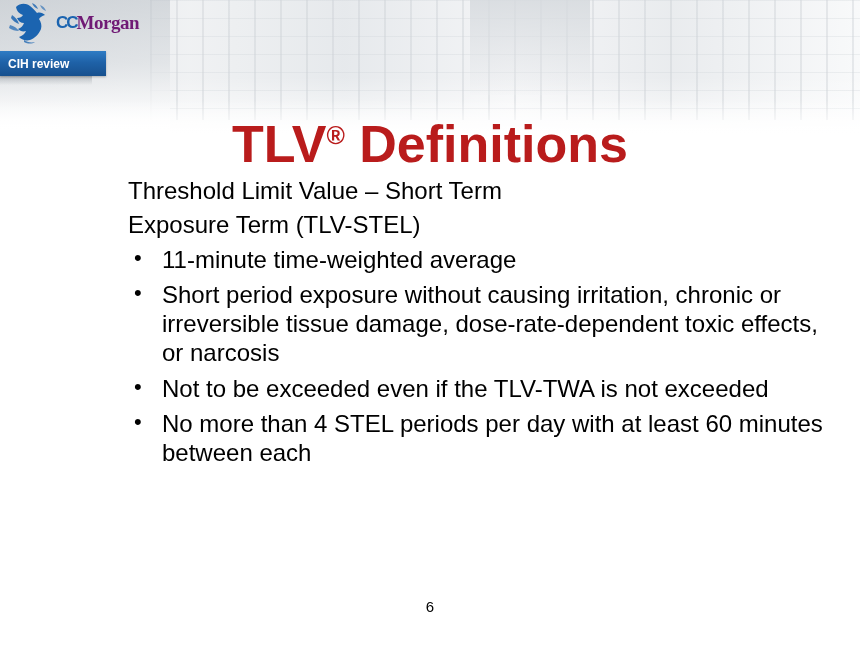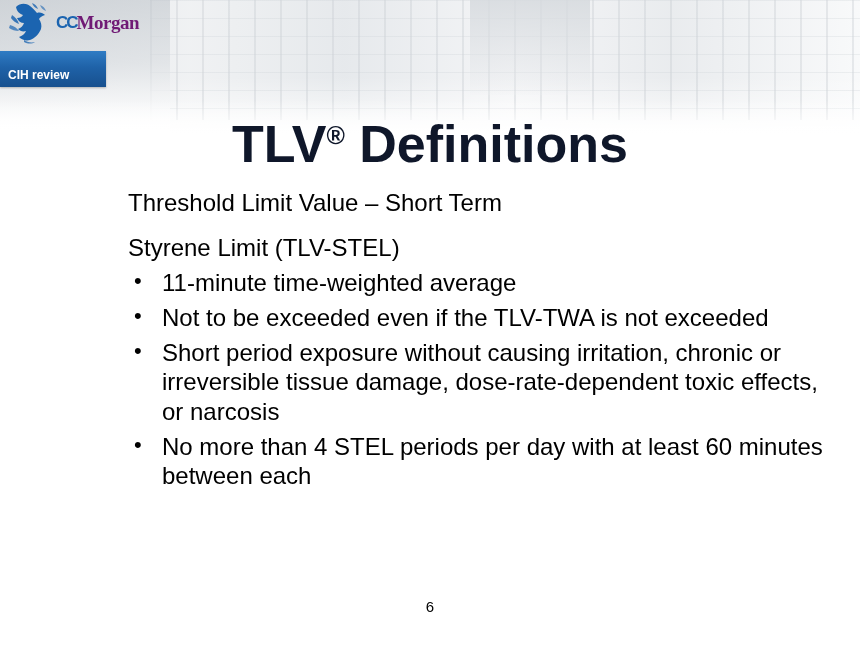--- a/index.html
+++ b/index.html
@@ -109,21 +109,21 @@
     letter-spacing: -0.5px;
   }
 
   
   .section-tab {
     position: absolute;
     left: 0;
     top: 51px;
     min-width: 88px;
     height: 24px;
-    padding: 12px 10px 0 8px;
+    padding: 1px 10px 0 8px;
     background: linear-gradient(to bottom, #2f7cc4 0%, #1f62a8 45%, #17508e 100%);
     color: #ffffff;
     font-size: 12px;
     font-weight: bold;
     display: flex;
     align-items: center;
     box-shadow: 0 1px 2px rgba(0,0,0,0.25);
   }
   .section-tab-shadow {
     position: absolute;
@@ -135,42 +135,42 @@
   }
 
   
   .slide-title {
     position: absolute;
     left: 0;
     top: 79px;
     width: 860px;
     text-align: center;
     font-size: 52px;
-    color: #0f172a;
+    color: #b91c1c;
     font-family: "Liberation Sans", sans-serif;
     letter-spacing: 0px;
   }
   .slide-title sup {
     font-size: 0.48em;
     vertical-align: super;
     line-height: 0;
   }
 
   
   .body-area {
     position: absolute;
     left: 128px;
     top: 172px;
     width: 700px;
     color: #000000;
     font-size: 24px;
     line-height: 1.22;
   }
   .lead-line {
-    margin: 16px 0 5px 0;
+    margin: 4px 0 5px 0;
     font-size: 24px;
   }
   ul.bullets {
     list-style: none;
     margin: 2px 0 0 0;
     padding: 0;
   }
   ul.bullets > li {
     position: relative;
     padding-left: 34px;
@@ -230,22 +230,22 @@
   <div class="section-tab-shadow"></div>
   <div class="section-tab">CIH review</div>
 </div>
 
 <h1 class="slide-title">
   <span>TLV</span><sup>®</sup><span> Definitions</span>
 </h1>
 
 <div class="body-area">
   <p class="lead-line">Threshold Limit Value – Short Term</p>
-  <p class="lead-line">Styrene Limit (TLV-STEL)</p>
+  <p class="lead-line">Exposure Term (TLV-STEL)</p>
   <ul class="bullets">
       <li><span>11-minute time-weighted average</span></li>
+      <li><span>Short period exposure without causing irritation, chronic or irreversible tissue damage, dose-rate-dependent toxic effects, or narcosis</span></li>
       <li><span>Not to be exceeded even if the TLV-TWA is not exceeded</span></li>
-      <li><span>Short period exposure without causing irritation, chronic or irreversible tissue damage, dose-rate-dependent toxic effects, or narcosis</span></li>
       <li><span>No more than 4 STEL periods per day with at least 60 minutes between each</span></li>
     </ul>
 </div>
 
 <div class="page-number">6</div>
 
 </body></html>

